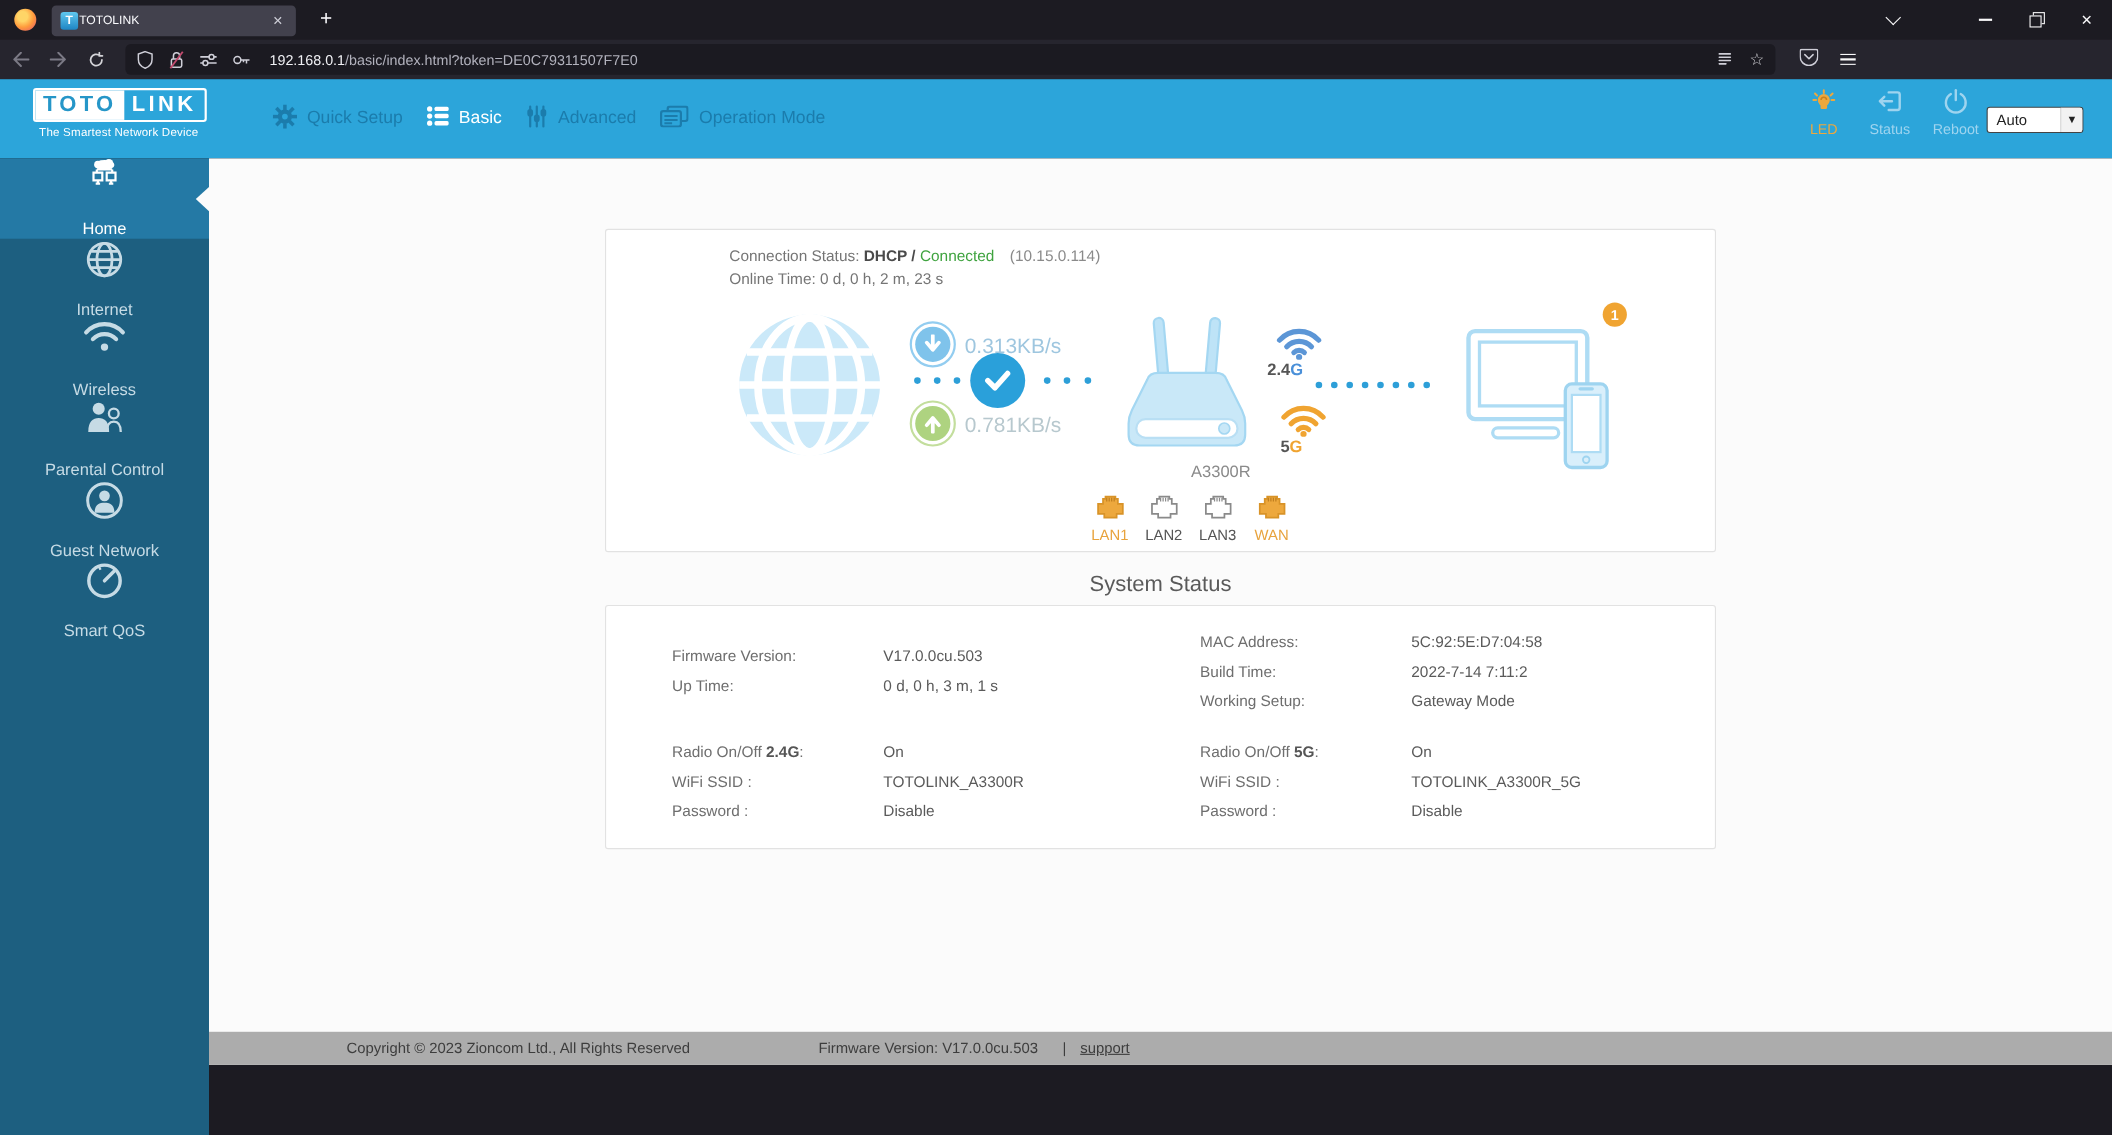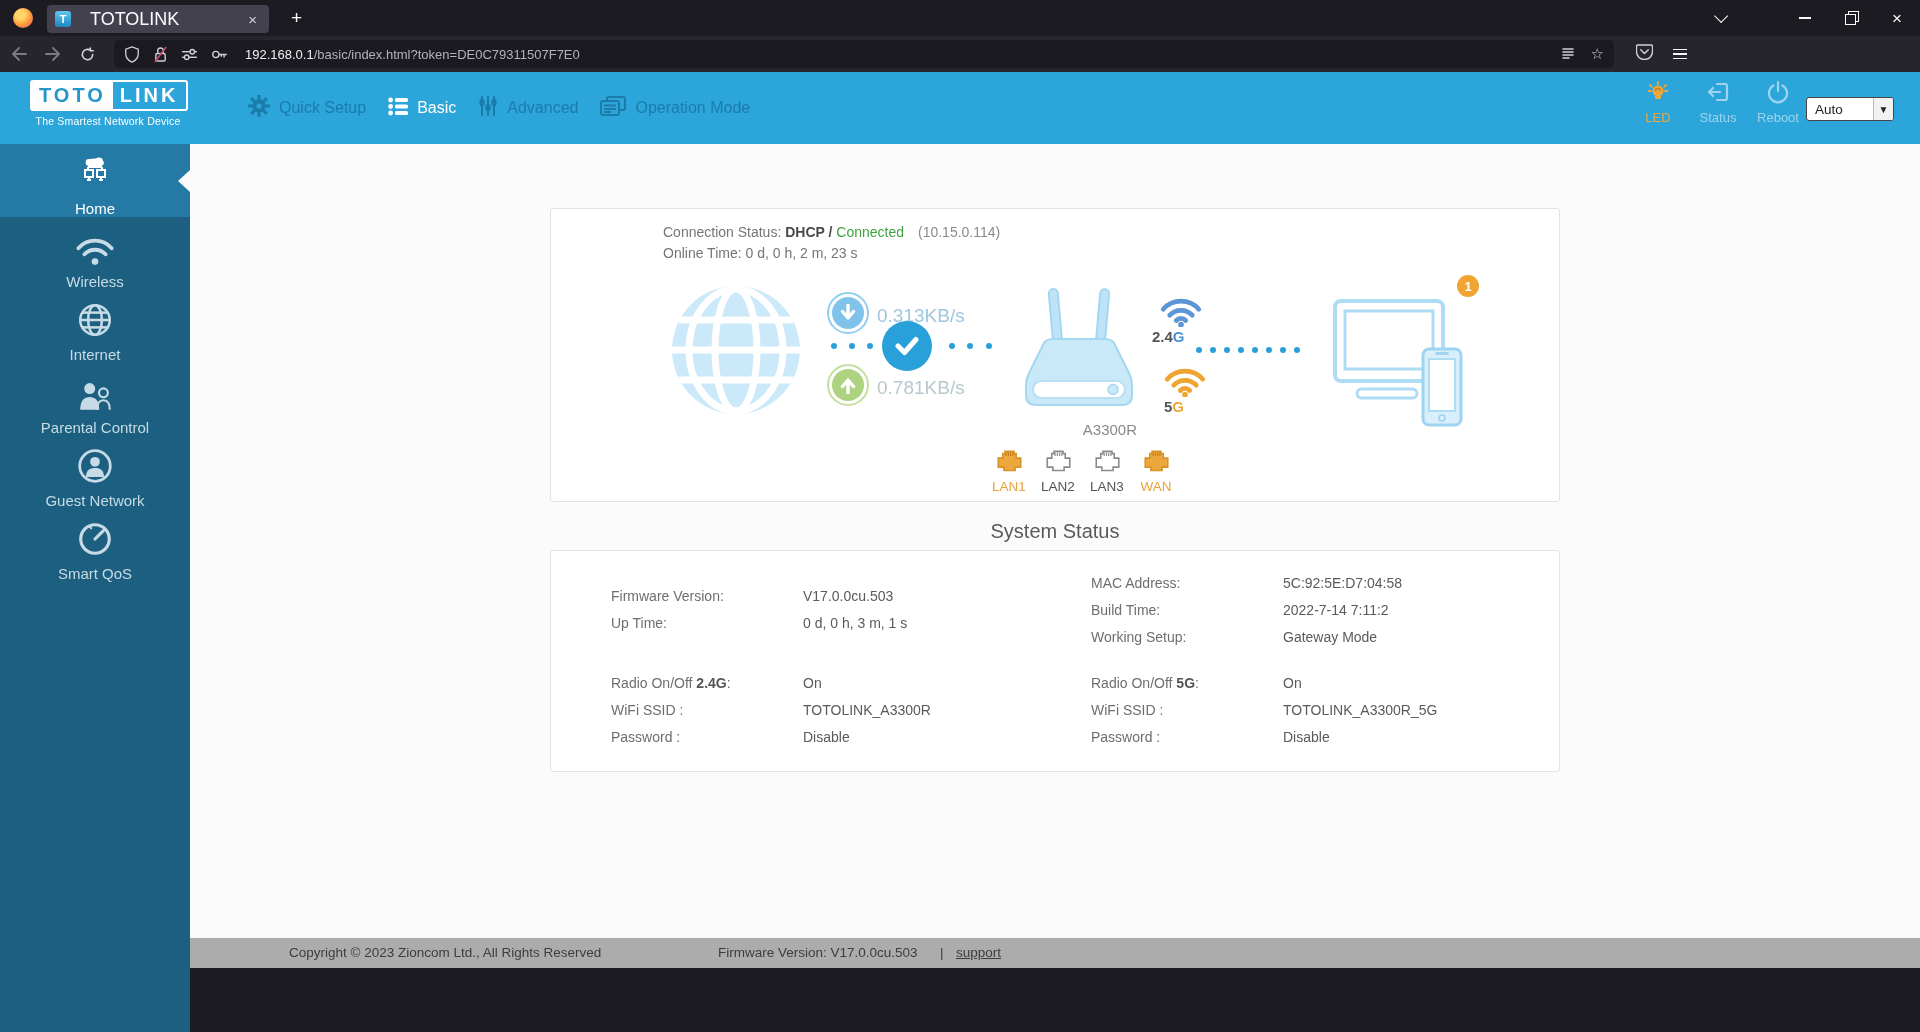--- a/index.html
+++ b/index.html
@@ -9,21 +9,21 @@
 
   
   .tabbar { position:absolute; left:0; top:0; width:1920px; height:36px; background:#1C1B22;
     display:flex; align-items:center; }
   .ff-icon { width:20px; height:20px; border-radius:50%; margin:0 14px 0 13px;
     background:radial-gradient(circle at 38% 35%, #ffd567 0 25%, #ff9a3c 55%, #e3596b 95%); }
   .tab { position:relative; width:222px; height:28px; margin-top:2px; background:#42414D;
     border-radius:4px; display:flex; align-items:center; padding:0 8px; }
   .tab-fav { width:16px; height:16px; border-radius:3px; background:linear-gradient(180deg,#5fc7ee,#1f86c4);
     color:#fff; font-size:11px; font-weight:bold; display:flex; align-items:center; justify-content:center; }
-  .tab-title { color:#FBFBFE; font-size:18px; margin-left:19px; flex:1; }
+  .tab-title { color:#FBFBFE; font-size:11px; margin-left:1px; flex:1; }
   .tab-close { color:#cfcfd8; font-size:15px; line-height:1; padding:1px 4px; border-radius:3px; }
   .newtab { color:#FBFBFE; font-size:19px; margin-left:14px; padding:0 8px; }
   .tab-spacer { flex:1; }
   .tablist-chevron { width:10px; height:10px; border-right:1.6px solid #F9F9FA; border-bottom:1.6px solid #F9F9FA;
     transform:rotate(45deg) translateY(-3px); }
   .winbtn { width:46px; height:35px; display:flex; align-items:center; justify-content:center; color:#F9F9FA; }
   .winbtn .bar { width:12px; height:1.4px; background:#F9F9FA; }
   .restore-glyph { position:relative; width:10px; height:10px; }
   .restore-glyph::before { content:""; position:absolute; left:2px; top:-2px; width:9px; height:9px; border:1.2px solid #F9F9FA; }
   .restore-glyph::after { content:""; position:absolute; left:-1px; top:1px; width:9px; height:9px; border:1.2px solid #F9F9FA; background:#1C1B22; }
@@ -60,21 +60,21 @@
   .lang-select { position:absolute; right:26px; top:25px; width:88px; height:24px; background:#fff;
     border:1px solid #444; border-radius:3px; display:flex; align-items:center; font-size:13.5px; color:#222;
     padding-left:8px; }
   .lang-select .sel-arrow { margin-left:auto; width:20px; height:100%; display:flex; align-items:center;
     justify-content:center; color:#222; font-size:10px; border-left:1px solid #bbb; background:#f2f2f2;
     border-radius:0 2px 2px 0; }
 
   
   .sidebar { position:absolute; left:0; top:144px; width:190px; height:888px; background:#1D5F80; }
   .side-item { position:relative; height:73px; display:flex; flex-direction:column; align-items:center;
-    justify-content:flex-end; gap:4px; color:#C6DBE5; font-size:15px; cursor:pointer; }
+    justify-content:space-between; gap:4px; color:#C6DBE5; font-size:15px; cursor:pointer; }
   .side-item.active { background:#2479A5; color:#fff; }
   .side-item.active::after { content:""; position:absolute; right:0; top:50%; margin-top:-11px;
     width:0; height:0; border-top:11px solid transparent; border-bottom:11px solid transparent;
     border-right:12px solid #FBFBFB; }
 
   
   .main { position:absolute; left:190px; top:144px; width:1730px; height:824px; background:#FBFBFB; }
   .content { position:absolute; left:360px; top:64px; width:1010px; }
   .panel { background:#FFFFFF; border:1px solid #E2E2E2; border-radius:3px; }
   .panel1 { position:relative; width:1010px; height:294px; }
@@ -107,21 +107,21 @@
   .band-label .g24 { color:#4A90D9; }
   .band-label .g5 { color:#F0A431; }
   .client-badge { width:22px; height:22px; border-radius:50%; background:#F0A431; color:#fff;
     font-size:13px; font-weight:bold; display:flex; align-items:center; justify-content:center; }
   .ports { position:absolute; left:438px; top:240px; display:flex; gap:9px; }
   .port { width:40px; display:flex; flex-direction:column; align-items:center; gap:2px; font-size:13.5px; color:#555; }
   .port.on { color:#E8A33D; }
 
   
   .footer { position:absolute; left:0; bottom:0; width:1730px; height:30px; background:#ACACAC; }
-  .footer span { position:absolute; top:7px; font-size:13.5px; color:#3d3d3d; }
+  .footer span { position:absolute; top:7px; font-size:13.5px; color:#3d3d3d;margin-left:26px; }
   .f-copy { left:99px; }
   .f-firm { left:528px; }
   .f-sep { left:750px; }
   .f-support { left:766px; text-decoration:underline; cursor:pointer; color:#333; }
 </style>
 </head>
 <body>
 
 <div id="app">
 
@@ -330,43 +330,43 @@
             </g>
             <ellipse cx="20" cy="6" rx="9" ry="4.5" fill="#fff"></ellipse>
             <circle cx="14" cy="5.5" r="3.4" fill="#fff"></circle>
             <circle cx="24" cy="4.5" r="4" fill="#fff"></circle>
           </svg>
       </span>
       <span>Home</span>
     </div>
     <div class="side-item">
       <span>
-        <svg width="40" height="30" viewBox="0 0 36 27">
-            <g stroke="#C6DBE5" stroke-width="3.4" fill="none" stroke-linecap="round">
-              <path d="M3 11 A 20 20 0 0 1 33 11"></path>
-              <path d="M8.5 16.5 A 13 13 0 0 1 27.5 16.5"></path>
-            </g>
-            <circle cx="18" cy="23" r="3" fill="#C6DBE5"></circle>
-          </svg>
-      </span>
-      <span>Wireless</span>
-    </div>
-    <div class="side-item">
-      <span>
         <svg width="38" height="38" viewBox="0 0 36 36">
             <g stroke="#C6DBE5" stroke-width="2.4" fill="none">
               <circle cx="18" cy="18" r="14"></circle>
               <ellipse cx="18" cy="18" rx="6.5" ry="14"></ellipse>
               <line x1="4" y1="18" x2="32" y2="18"></line>
               <line x1="6.5" y1="11" x2="29.5" y2="11"></line>
               <line x1="6.5" y1="25" x2="29.5" y2="25"></line>
             </g>
           </svg>
       </span>
       <span>Internet</span>
+    </div>
+    <div class="side-item">
+      <span>
+        <svg width="40" height="30" viewBox="0 0 36 27">
+            <g stroke="#C6DBE5" stroke-width="3.4" fill="none" stroke-linecap="round">
+              <path d="M3 11 A 20 20 0 0 1 33 11"></path>
+              <path d="M8.5 16.5 A 13 13 0 0 1 27.5 16.5"></path>
+            </g>
+            <circle cx="18" cy="23" r="3" fill="#C6DBE5"></circle>
+          </svg>
+      </span>
+      <span>Wireless</span>
     </div>
     <div class="side-item">
       <span>
         <svg width="38" height="32" viewBox="0 0 36 30">
             <circle cx="13" cy="8" r="5.2" fill="#C6DBE5"></circle>
             <path d="M4 28 C4 19 8 16 13 16 C18 16 22 19 22 28 Z" fill="#C6DBE5"></path>
             <circle cx="26" cy="12" r="4.2" fill="none" stroke="#C6DBE5" stroke-width="2"></circle>
             <path d="M20 28 C20 22 22.5 19 26 19 C29.5 19 32 22 32 28" fill="none" stroke="#C6DBE5" stroke-width="2"></path>
           </svg>
       </span>

